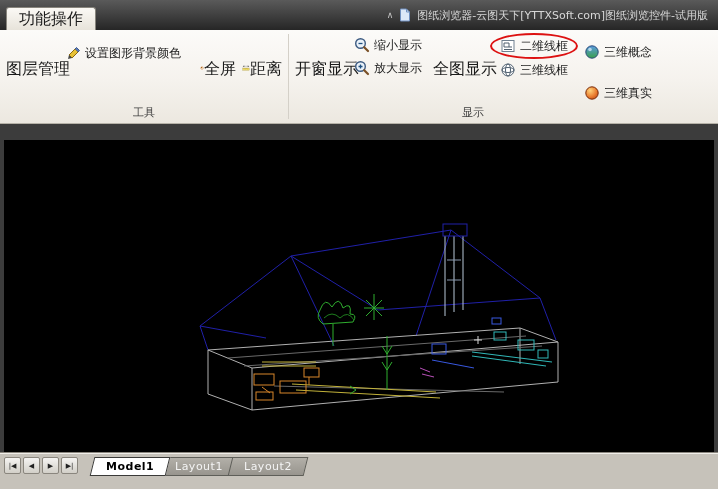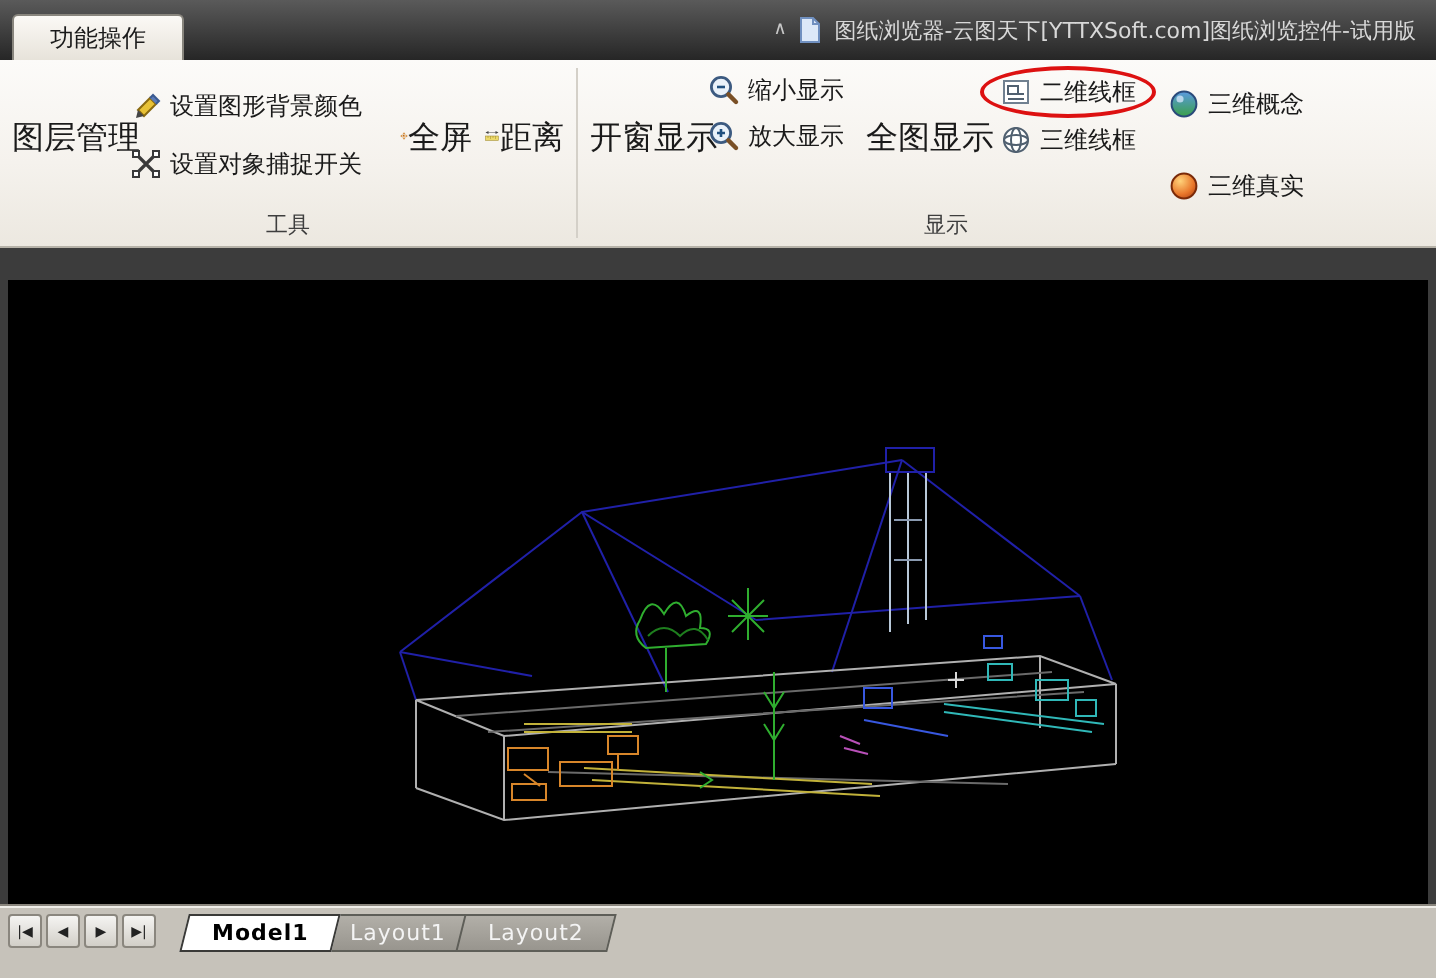--- a/index.html
+++ b/index.html
@@ -5,21 +5,21 @@
   * { margin:0; padding:0; box-sizing:border-box; }
   html,body { background:#888; }
   body { font-family:"DejaVu Sans","Liberation Sans",sans-serif; }
   .window { position:relative; width:718px; height:489px; background:#bfbbb3; overflow:hidden; }
 
   
   .titlebar { position:absolute; top:0; left:0; right:0; height:30px;
     background:linear-gradient(#5a5a5a,#262626); }
   .ribbon-tab { position:absolute; left:6px; top:7px; height:23px; min-width:86px; padding:0 12px;
     background:linear-gradient(#fbf9f5,#e7e3da); border:1px solid #88857d; border-bottom:none;
-    border-radius:3px 3px 0 0; font-size:12px; color:#1a1a1a;
+    border-radius:3px 3px 0 0; font-size:16px; color:#1a1a1a;
     display:flex; align-items:center; justify-content:center; cursor:default; }
   .title-right { position:absolute; right:10px; top:0; height:30px; display:flex; align-items:center;
     gap:6px; color:#d8d8d8; font-size:11px; white-space:nowrap; }
   .chevron { font-size:9px; color:#c8c8c8; }
 
   
   .ribbon { position:absolute; top:30px; left:0; right:0; height:94px; display:flex;
     background:linear-gradient(#fcfbf9 0%, #f5f2ed 55%, #ece8e0 100%);
     border-bottom:1px solid #b6b2a8; }
   .rgroup { display:flex; flex-direction:column; height:100%; }
@@ -97,30 +97,20 @@
 
         <div class="btn-col col-tools">
           <button class="btn-small">
             <svg class="icon16" viewBox="0 0 16 16">
               <path d="M4,10 L10,4 L13,7 L7,13 Z" fill="#e8c236" stroke="#8a6a10"></path>
               <path d="M4,10 L3,14 L7,13 Z" fill="#444444"></path>
               <path d="M10,4 l1.5,-1.5 3,3 L13,7" fill="#5a7ab8" stroke="#3a5a90"></path>
             </svg>
             <span>设置图形背景颜色</span>
           </button>
-          <button class="btn-small">
-            <svg class="icon16" viewBox="0 0 16 16">
-              <path d="M3.5,3.5 L12.5,12.5 M12.5,3.5 L3.5,12.5" stroke="#3a3a3a" stroke-width="1.6" fill="none"></path>
-              <rect x="1.5" y="1.5" width="3" height="3" fill="#fff" stroke="#3a3a3a"></rect>
-              <rect x="11.5" y="1.5" width="3" height="3" fill="#fff" stroke="#3a3a3a"></rect>
-              <rect x="1.5" y="11.5" width="3" height="3" fill="#fff" stroke="#3a3a3a"></rect>
-              <rect x="11.5" y="11.5" width="3" height="3" fill="#fff" stroke="#3a3a3a"></rect>
-            </svg>
-            <span>设置对象捕捉开关</span>
-          </button>
         </div>
 
         <button class="btn-large" style="width:42px">
           <svg class="icon32" viewBox="0 0 32 32">
             <g fill="#e89030" stroke="#a05a10" stroke-width="0.8">
               <path d="M16,2 L11,9 H21 Z"></path>
               <path d="M16,30 L11,23 H21 Z"></path>
               <path d="M2,16 L9,11 V21 Z"></path>
               <path d="M30,16 L23,11 V21 Z"></path>
               <rect x="13" y="13" width="6" height="6"></rect>

